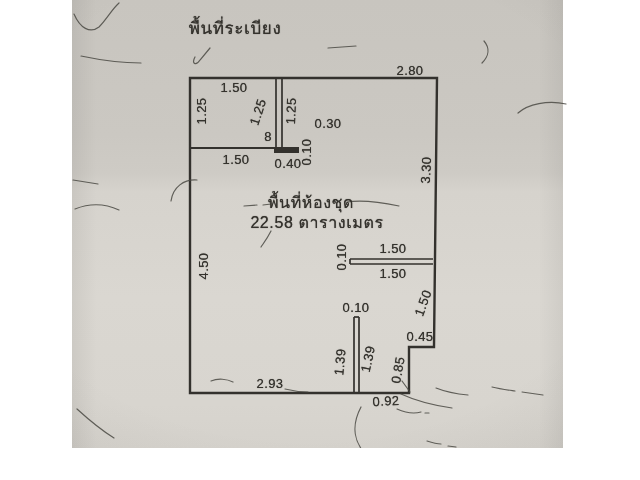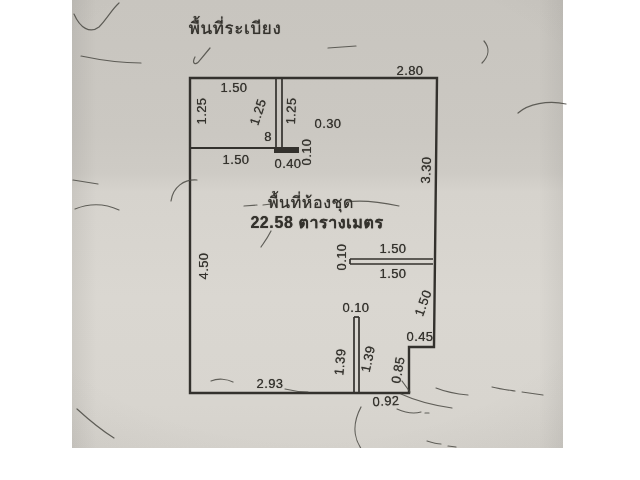--- a/index.html
+++ b/index.html
@@ -101,21 +101,21 @@
       <path d="M492,387 C500,389 508,390 515,391 M522,392 L543,395"></path>
       <path d="M427,441 C433,443 437,444 441,444 M448,446 L456,447"></path>
       <path d="M549,463 C544,470 541,476 546,480"></path>
       <path d="M296,474 L298,480"></path>
     </g>
   </svg>
 
   <div class="labels">
     <span class="thai big" style="left:235px;top:27px;">พื้นที่ระเบียง</span>
     <span class="thai" style="left:311px;top:202px;">พื้นที่ห้องชุด</span>
-    <span class="thai" style="left:317px;top:222px;font-weight:bold;">22.58 ตารางเมตร</span>
+    <span class="thai" style="left:317px;top:222px;">22.58 ตารางเมตร</span>
 
     <div>
         <span class="dim" style="left: 234px; top: 87px; transform: translate(-50%, -50%) rotate(0deg);">1.50</span>
         <span class="dim" style="left: 362px; top: 70px; transform: translate(-50%, -50%) rotate(0deg); margin-left: 48px;">2.80</span>
         <span class="dim" style="left: 201px; top: 111px; transform: translate(-50%, -50%) rotate(-90deg);">1.25</span>
         <span class="dim" style="left: 258px; top: 112px; transform: translate(-50%, -50%) rotate(-72deg);">1.25</span>
         <span class="dim" style="left: 291px; top: 111px; transform: translate(-50%, -50%) rotate(-88deg);">1.25</span>
         <span class="dim" style="left: 268px; top: 136px; transform: translate(-50%, -50%) rotate(0deg);">8</span>
         <span class="dim" style="left: 296px; top: 123px; transform: translate(-50%, -50%) rotate(0deg); margin-left: 32px;">0.30</span>
         <span class="dim" style="left: 306px; top: 152px; transform: translate(-50%, -50%) rotate(-90deg);">0.10</span>

